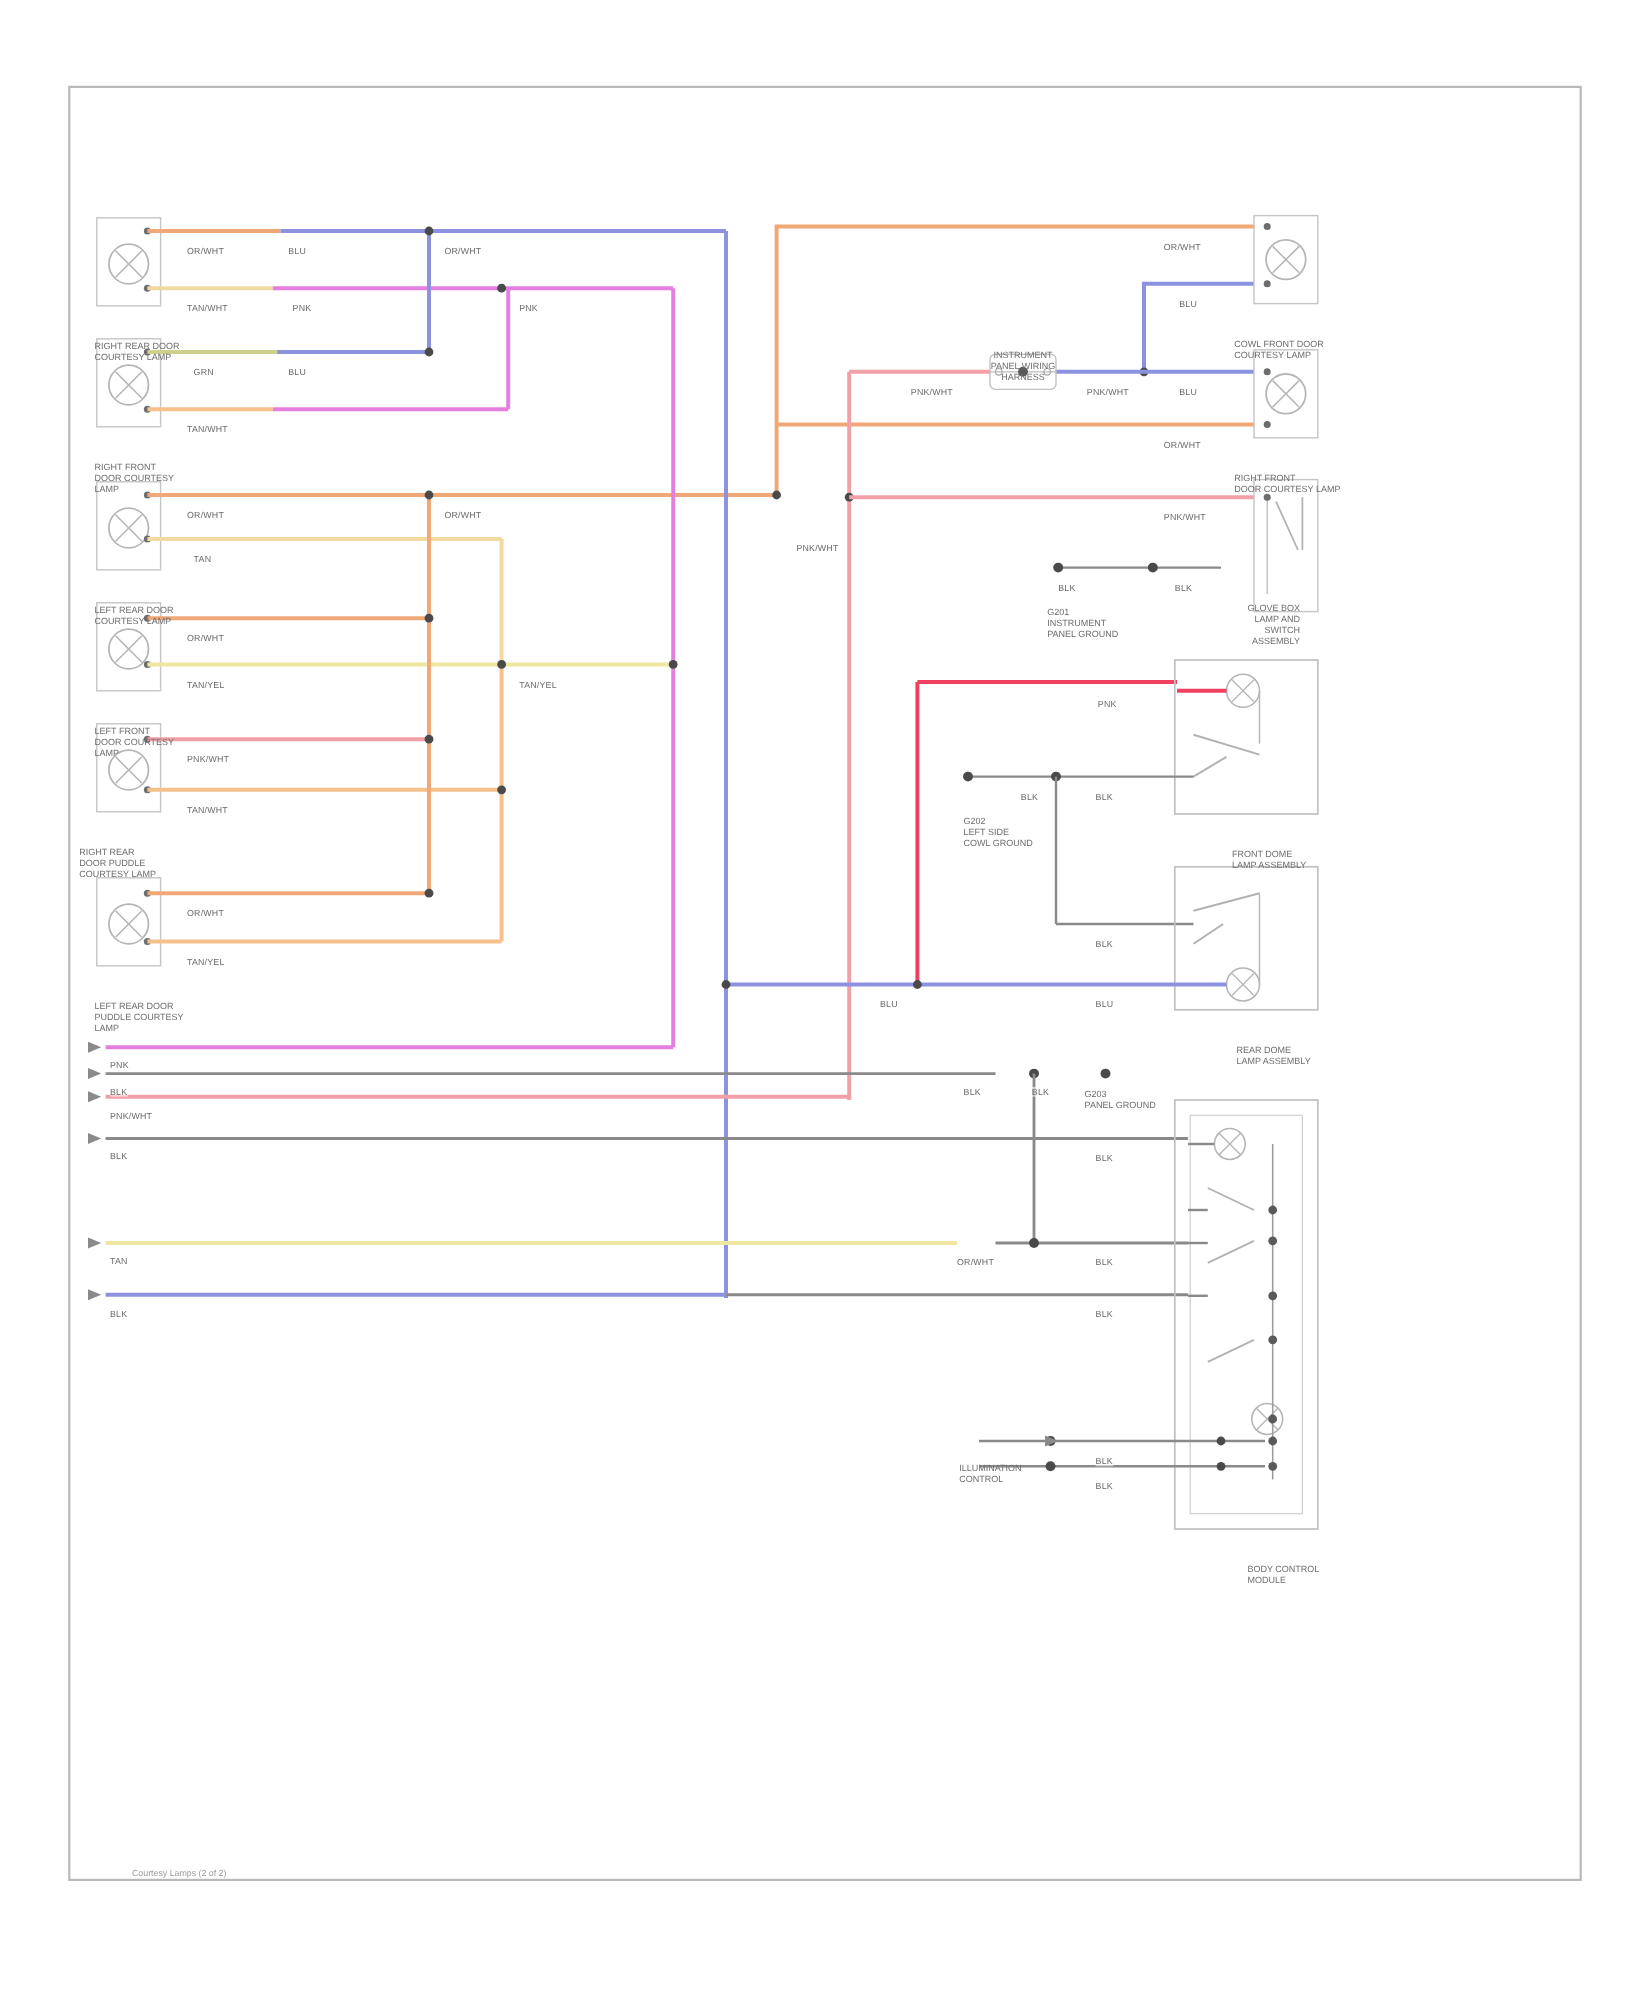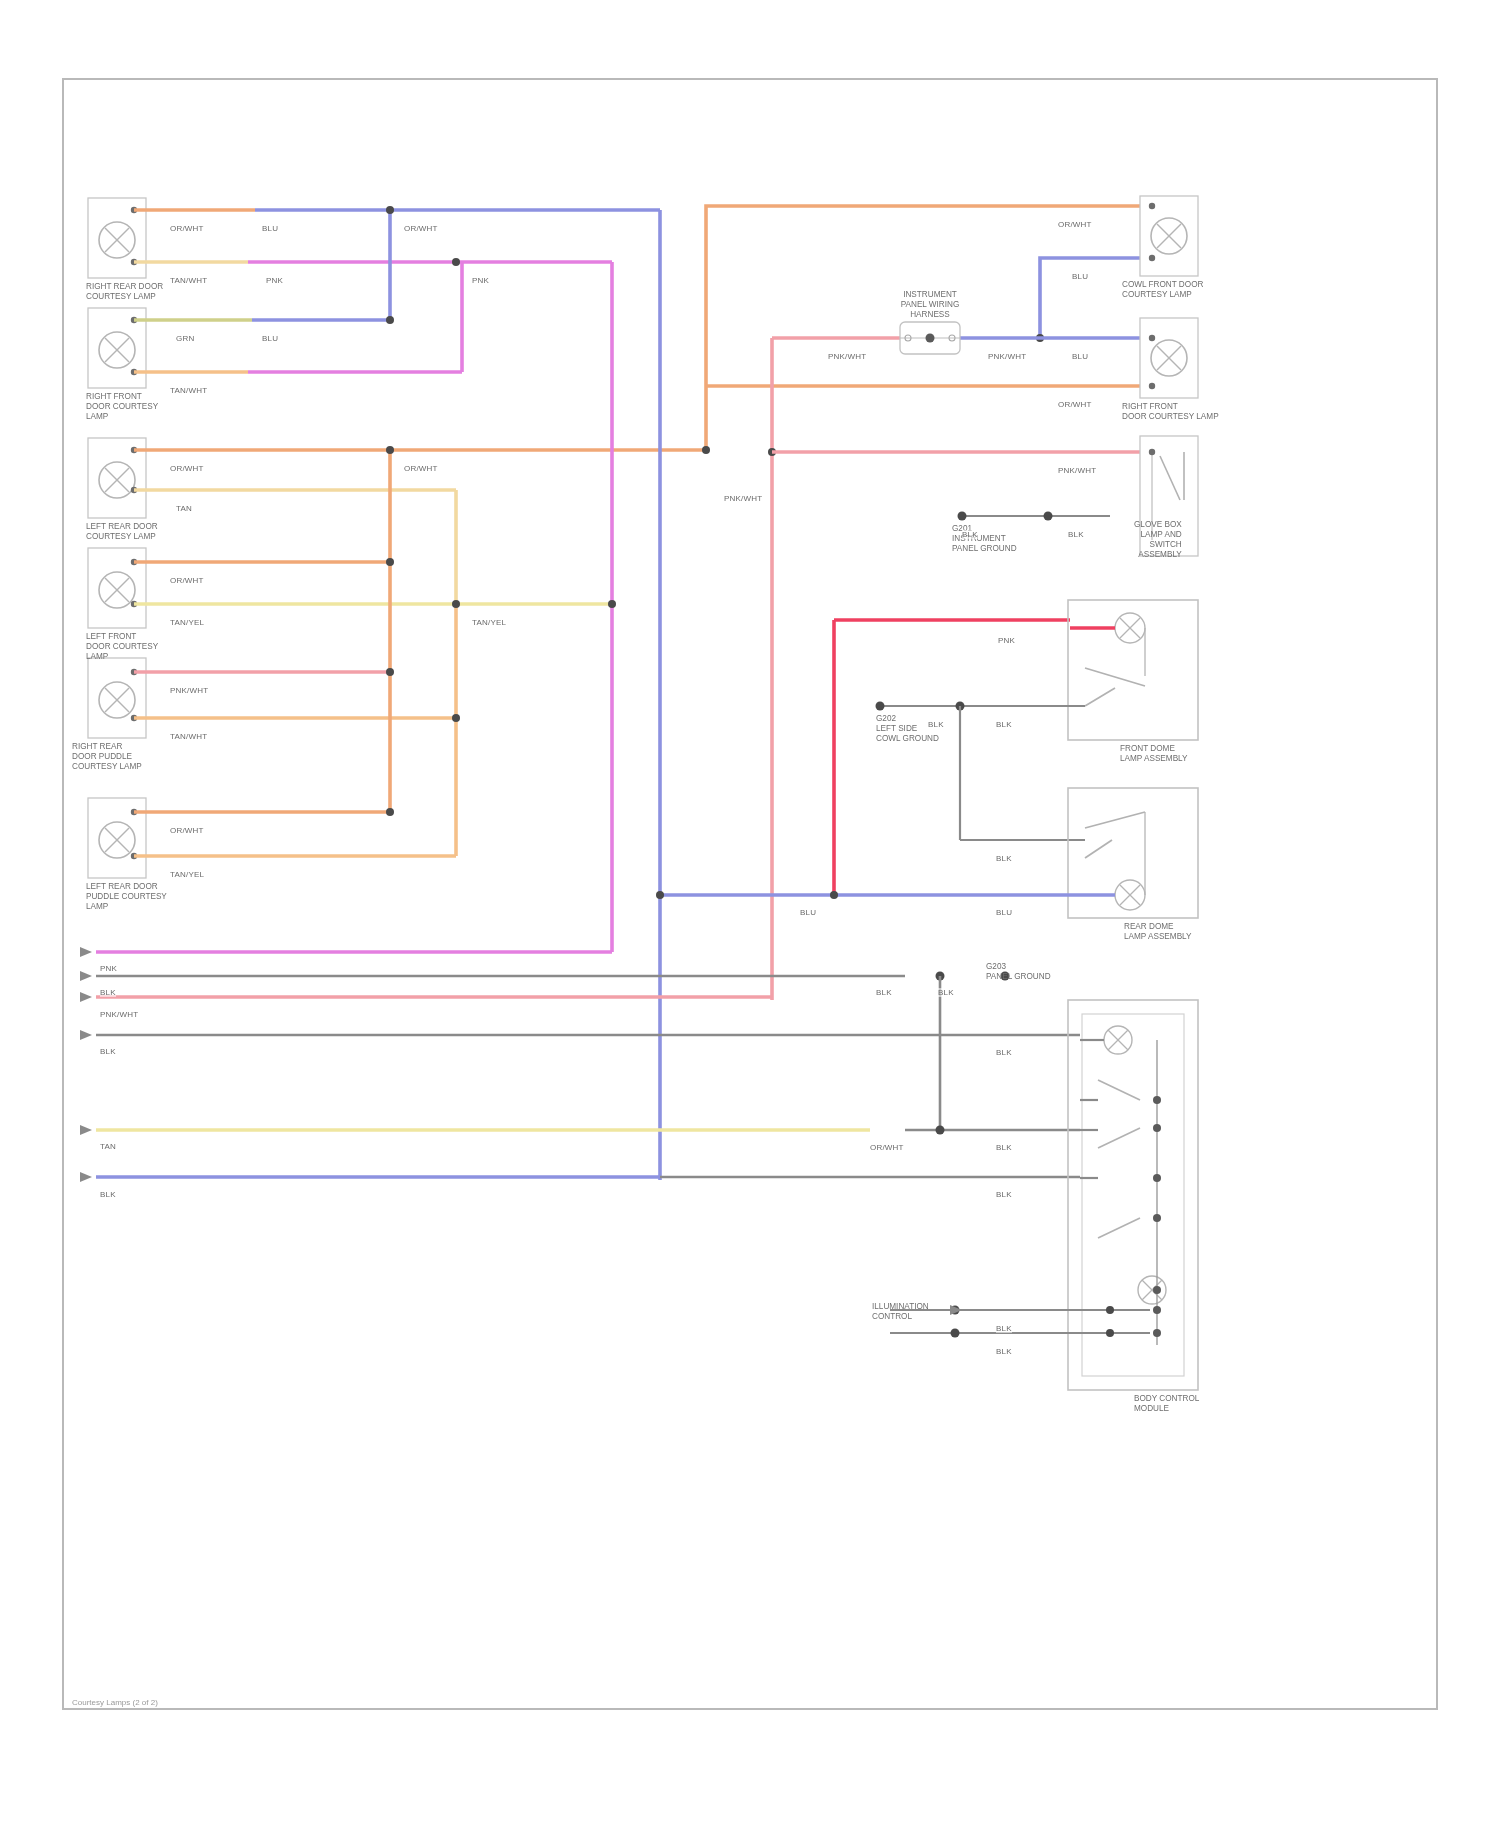--- a/index.html
+++ b/index.html
@@ -1,23 +1,23 @@
 <!DOCTYPE html>
 <html><head>
 <meta charset="utf-8">
 <style>
   html,body{margin:0;padding:0;background:#ffffff;}
   body{font-family:"Liberation Sans", sans-serif;}
   #page{position:relative;width:1500px;height:1828px;background:#ffffff;overflow:hidden;}
   #sheet{position:absolute;left:62px;top:78px;width:1376px;height:1632px;background:#fff;border:2px solid #b9b9b9;box-sizing:border-box;}
   #canvas{position:absolute;left:0;top:0;width:1500px;height:1828px;}
   .wlbl{position:absolute;font-size:8px;color:#6a6a6a;background:rgba(255,255,255,.55);white-space:nowrap;letter-spacing:.2px;margin-top:24px;}
-  .cname{position:absolute;font-size:8.2px;color:#6e6e6e;line-height:1.2;white-space:pre;text-align:left;}
+  .cname{position:absolute;font-size:8.2px;color:#6e6e6e;line-height:1.2;white-space:pre;text-align:left;margin-top:28px;}
   .cname.ctr{text-align:center;}
-  .foot{position:absolute;font-size:8px;color:#9a9a9a;white-space:nowrap;}
+  .foot{position:absolute;font-size:8px;color:#9a9a9a;white-space:nowrap;margin-left:48px;}
   svg{display:block;}
 </style>
 </head>
 <body>
 
 <div id="page">
 
   <div id="sheet"></div>
 
   <svg id="canvas" viewBox="0 0 1500 1828">

